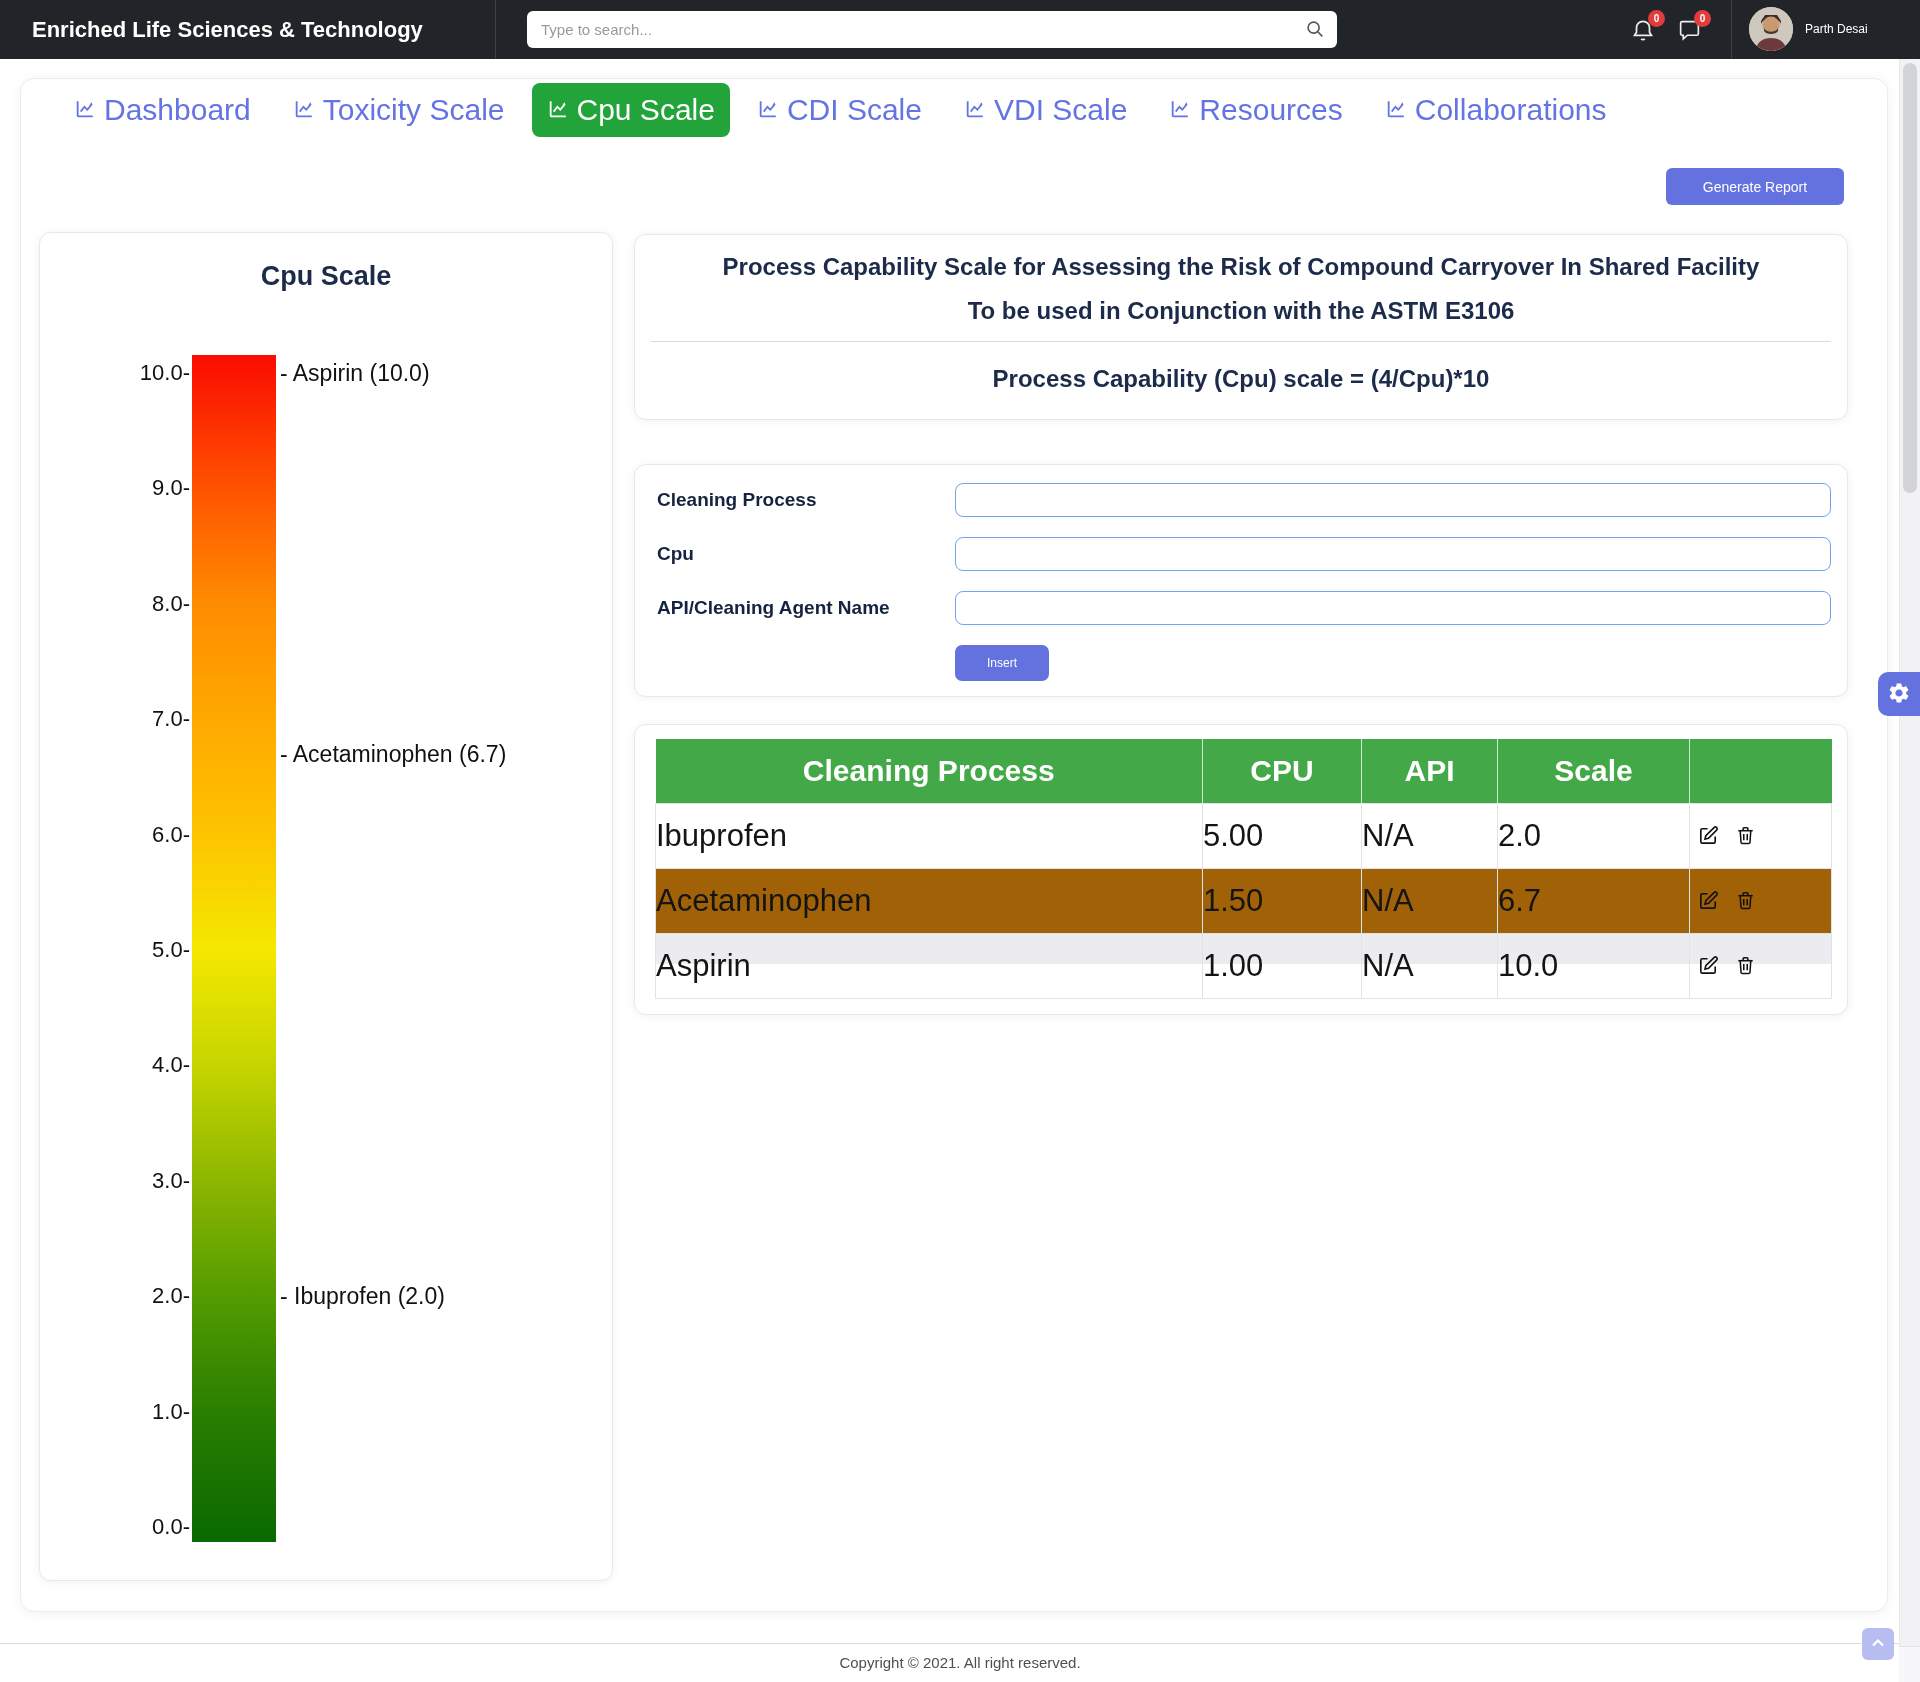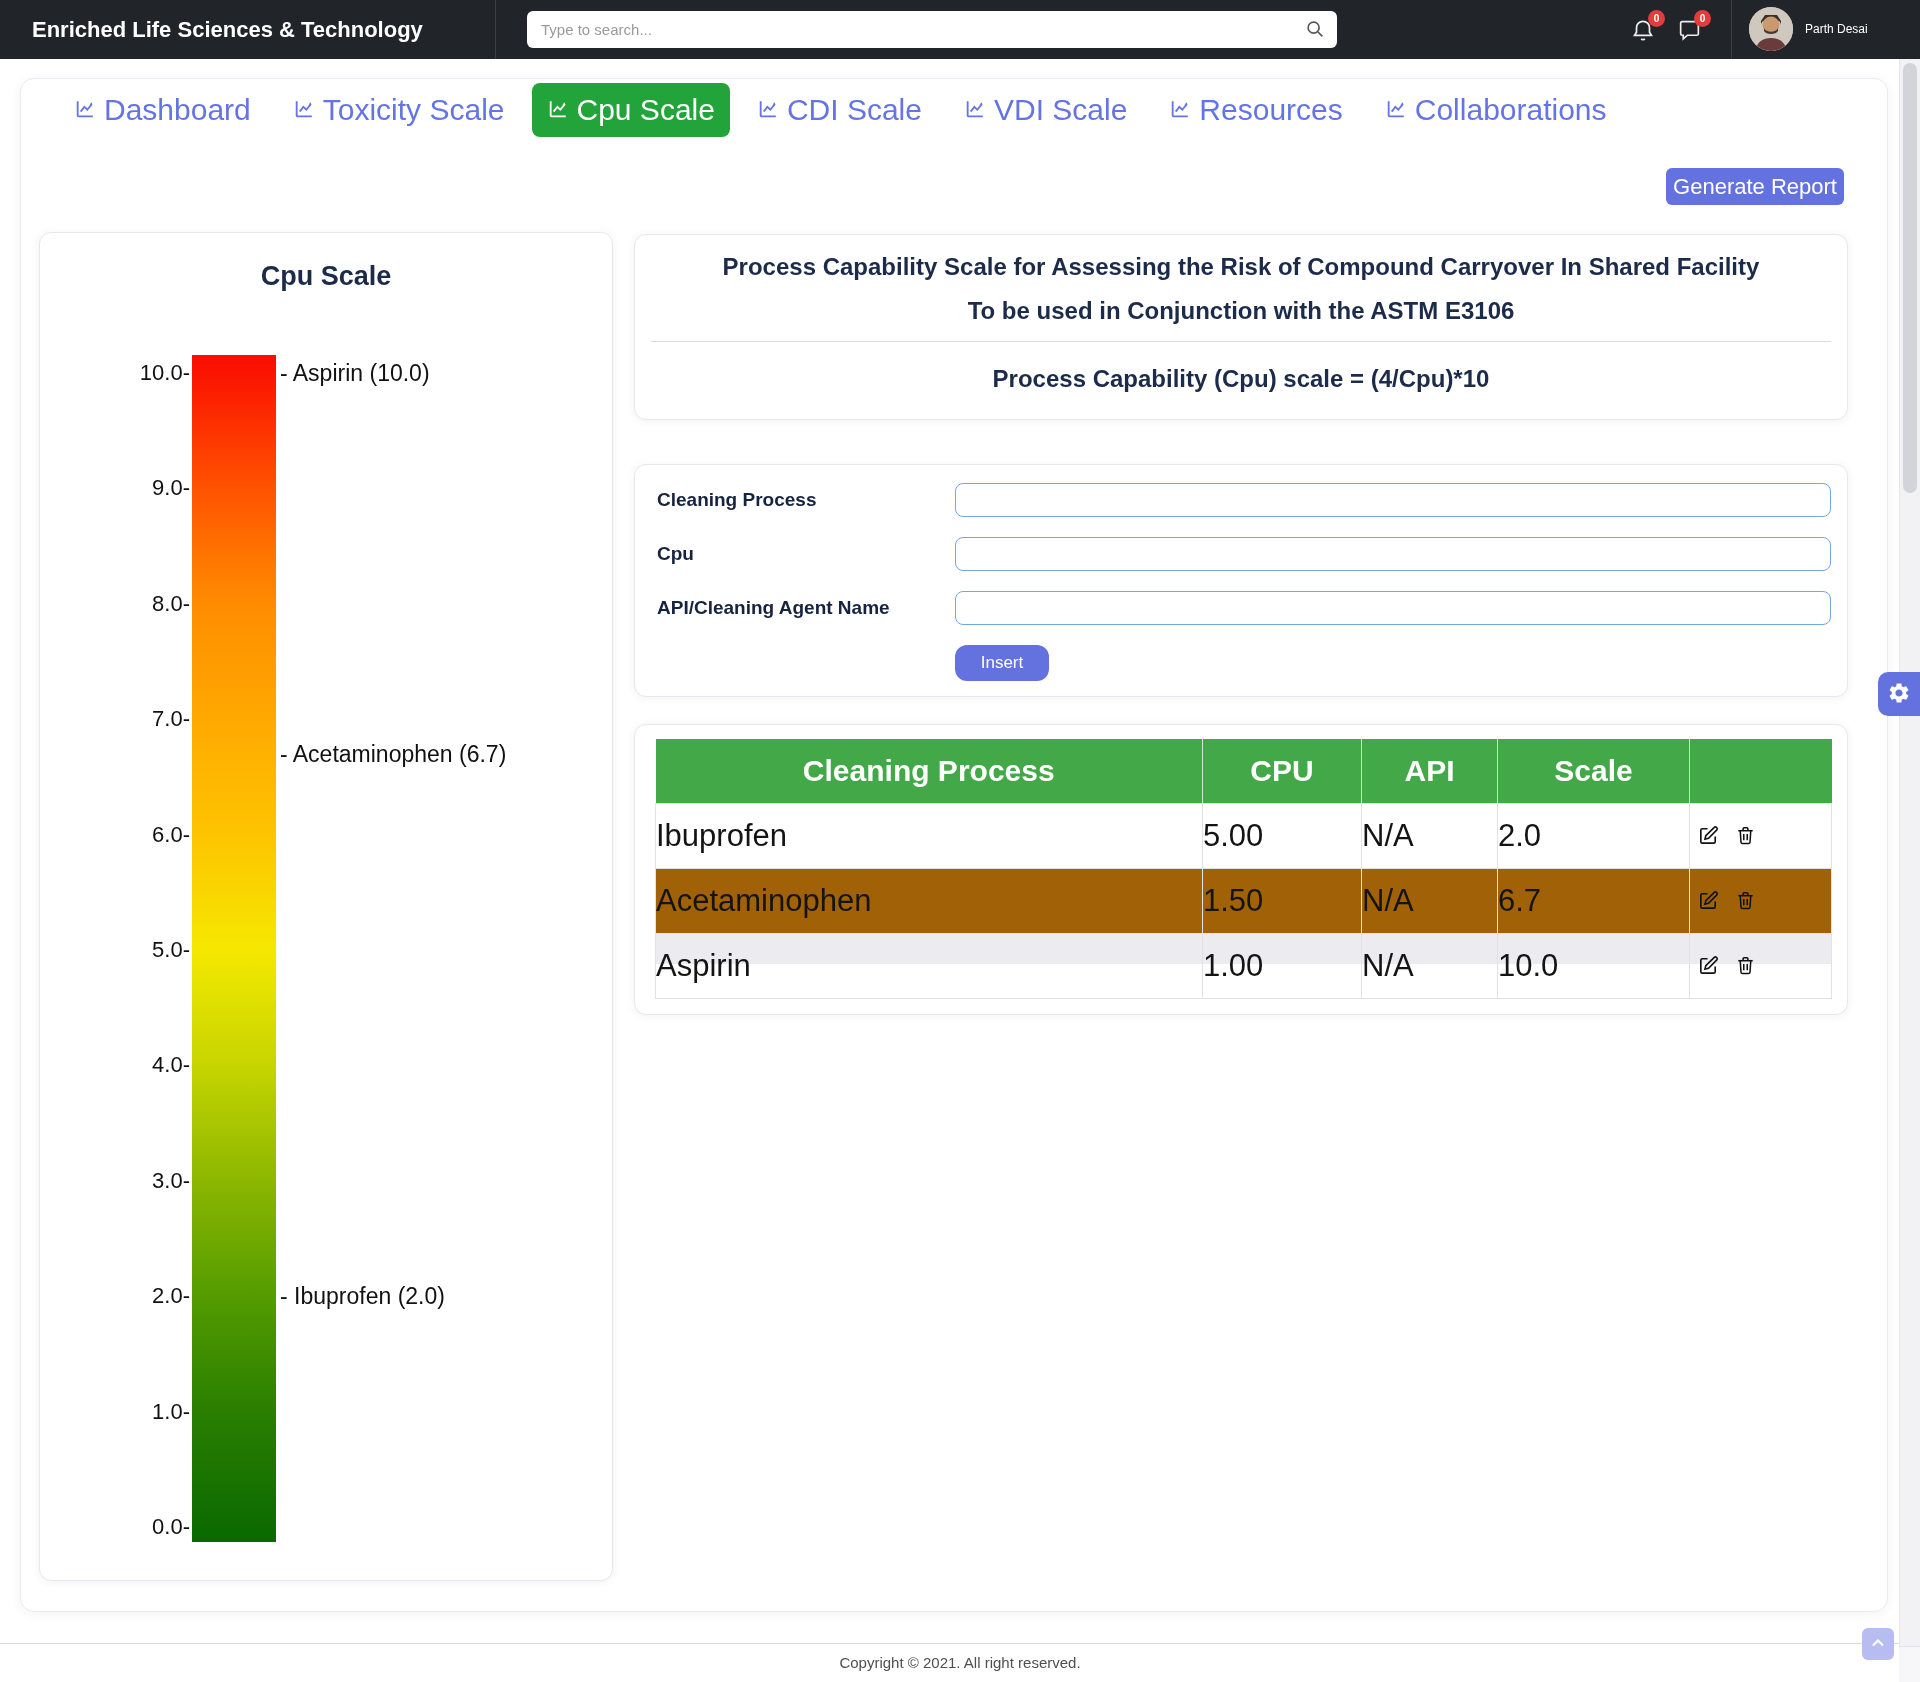--- a/index.html
+++ b/index.html
@@ -27,21 +27,21 @@
   .badge{position:absolute;top:-4px;right:-5px;min-width:17px;height:17px;padding:0 3px;border-radius:9px;background:var(--badge-red);color:#fff;font-size:10px;font-weight:bold;display:flex;align-items:center;justify-content:center;}
   .avatar{position:absolute;left:1749px;top:7px;width:44px;height:44px;border-radius:50%;overflow:hidden;border:none;padding:0;background:#cfc8bf;cursor:pointer;}
   .user-name{position:absolute;left:1805px;top:0;height:59px;line-height:59px;color:#fff;font-size:12px;white-space:nowrap;}
 
   
   .container{position:absolute;left:20px;top:78px;width:1868px;height:1534px;background:#fff;border:1px solid #ebebf3;border-radius:14px;box-shadow:0 2px 12px rgba(50,50,110,.06);}
   .tabs{position:absolute;left:38px;top:6px;height:50px;display:flex;align-items:center;gap:12px;}
   .tab{display:flex;align-items:center;gap:8px;padding:10px 15px;font-size:30px;color:var(--nav-link);background:transparent;border:none;border-radius:8px;cursor:pointer;white-space:nowrap;}
   .tab.active{background:var(--green-active);color:#fff;}
   .tab svg{width:22px;height:22px;flex:0 0 auto;}
-  .btn-generate{position:absolute;left:1645px;top:89px;width:178px;height:37px;background:var(--indigo);color:#fff;font-size:22px;border:none;border-radius:6px;cursor:pointer;}
+  .btn-generate{position:absolute;left:1645px;top:89px;width:178px;height:37px;background:var(--indigo);color:#fff;font-size:14px;border:none;border-radius:6px;cursor:pointer;}
 
   .card{position:absolute;background:#fff;border:1px solid #e7e7f0;border-radius:12px;box-shadow:0 1px 8px rgba(60,60,120,.07);}
 
   
   .chart-card{left:18px;top:153px;width:574px;height:1349px;}
   .chart-title{position:absolute;top:28px;left:0;width:100%;text-align:center;font-size:27px;font-weight:bold;color:var(--navy);}
   .chart-bar{position:absolute;left:152px;top:122px;width:84px;height:1187px;}
   .tick{position:absolute;left:0;width:150px;text-align:right;font-size:22px;color:#111;transform:translateY(-50%);white-space:nowrap;}
   .marker{position:absolute;left:240px;font-size:23px;color:#111;transform:translateY(-50%);white-space:nowrap;}
 
@@ -50,21 +50,21 @@
   .info-line{position:absolute;left:0;width:100%;text-align:center;font-size:24px;font-weight:bold;color:var(--navy);}
   .info-line1{top:18px;}
   .info-line2{top:62px;}
   .info-divider{position:absolute;top:106px;left:16px;right:16px;border-top:1px solid #d9d9de;}
   .info-formula{position:absolute;top:130px;left:0;width:100%;text-align:center;font-size:24px;font-weight:bold;color:var(--navy);}
 
   
   .form-card{left:613px;top:385px;width:1214px;height:233px;}
   .form-label{position:absolute;left:22px;width:292px;font-size:19px;font-weight:bold;color:#16233f;line-height:34px;white-space:nowrap;}
   .form-input{position:absolute;left:320px;width:876px;height:34px;border:1px solid var(--input-border);border-radius:8px;padding:0 10px;font-size:16px;color:#222;outline:none;}
-  .btn-insert{position:absolute;left:320px;top:180px;width:94px;height:36px;background:var(--indigo);color:#fff;font-size:17px;border:none;border-radius:12px;cursor:pointer;}
+  .btn-insert{position:absolute;left:320px;top:180px;width:94px;height:36px;background:var(--indigo);color:#fff;font-size:12px;border:none;border-radius:7px;cursor:pointer;}
 
   
   .table-card{left:613px;top:645px;width:1214px;height:291px;}
   .data-table{position:absolute;left:20px;top:14px;width:1176px;border-collapse:collapse;table-layout:fixed;}
   .data-table th{height:64px;background:var(--green-header);color:#fff;font-size:30px;font-weight:bold;text-align:center;border-right:1px solid rgba(255,255,255,.75);}
   .data-table th:last-child{border-right:none;}
   .data-table td{height:65px;font-size:31px;color:#141414;border:1px solid #dfe3e7;}
   .data-table tr.r1{background:#ffffff;}
   .data-table tr.r2{background:#a16207;}
   .data-table tr.r3{background:linear-gradient(to bottom,#ececf0 0%,#ececf0 48%,#ffffff 48%);}

